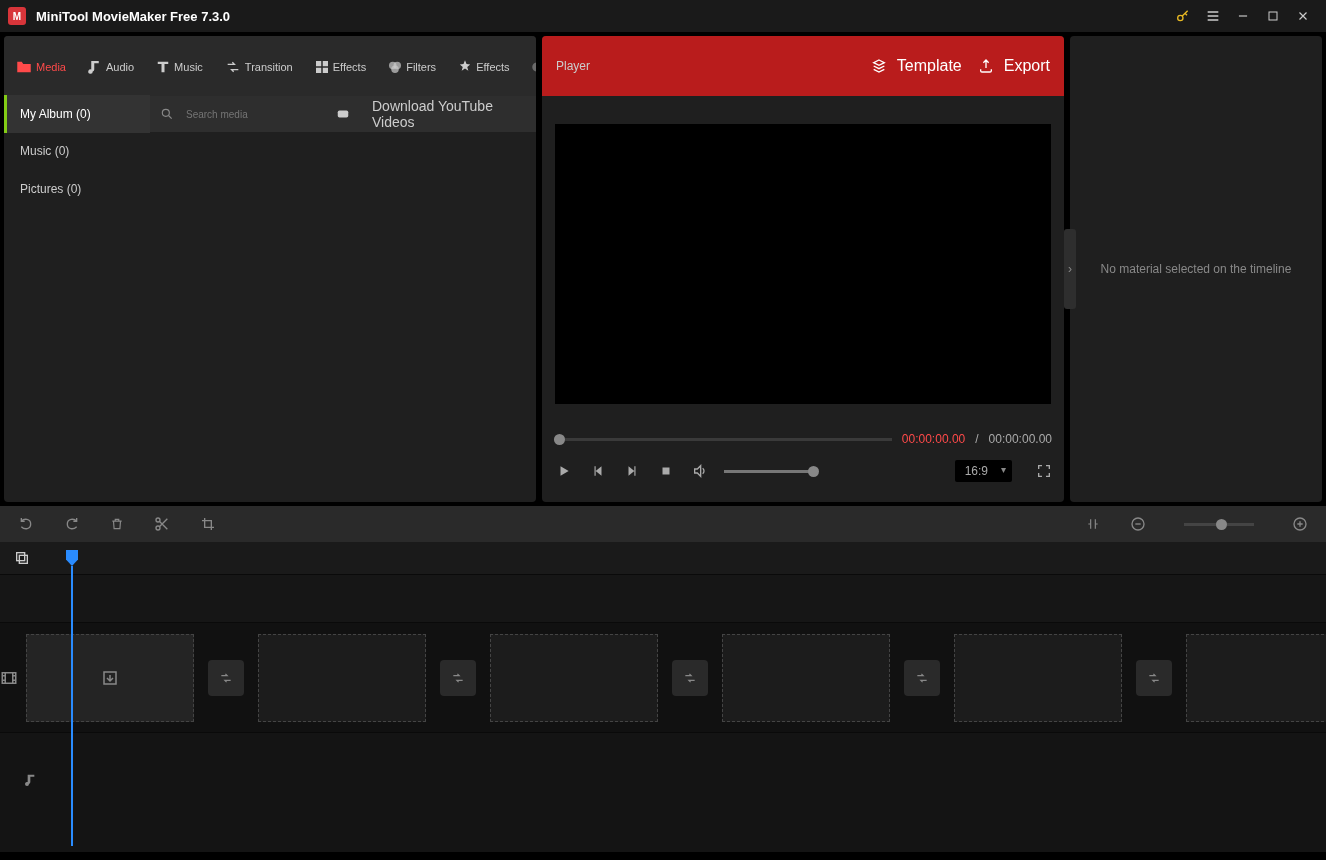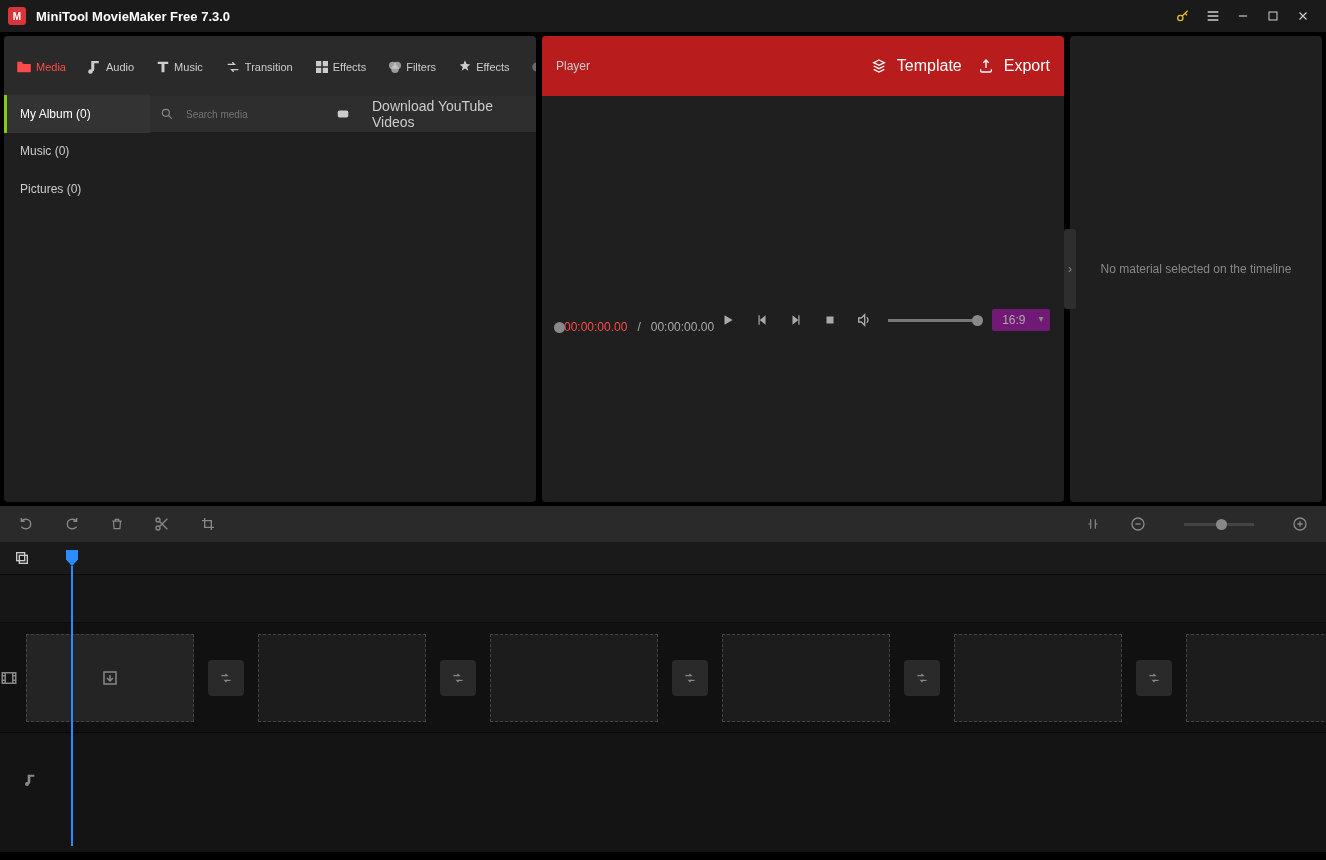--- a/index.html
+++ b/index.html
@@ -24,34 +24,34 @@
 .search-input { background:transparent; border:none; color:#888; font-size:10px; padding:4px 6px; outline:none; flex:1; }
 .dl-yt { color:#ccc; font-size:14px; padding:0 12px; display:flex; align-items:center; gap:22px; cursor:pointer; }
 .media-body { display:flex; flex:1; }
 .media-content { flex:1; background:#1f1f1f; display:flex; align-items:center; justify-content:center; flex-direction:column; }
 .import-box { width:120px; height:90px; border:1px dashed #666; display:flex; align-items:center; justify-content:center; cursor:pointer; background:#2a2a2a; }
 .import-label { margin-top:20px; color:#ccc; font-size:12px; }
 .player-pane { width:522px; background:#1f1f1f; border-radius:4px; margin:4px 0 4px 0; display:flex; flex-direction:column; overflow:hidden; }
 .player-header { height:60px; background:#b91c1c; display:flex; align-items:center; padding:0 14px; }
 .player-header .ptitle { flex:1; color:#ccc; font-size:12px; }
 .hdr-btn { display:flex; align-items:center; gap:10px; color:#fff; font-size:16px; margin-left:16px; cursor:pointer; }
-.player-body { flex:1; padding:28px 10px 0; display:flex; align-items:center; }
+.player-body { flex:1; padding:28px 10px 0; display:flex; flex-direction:column; align-items:center; }
 .video-canvas { width:496px; height:280px; background:#000; }
 .progress-row { width:100%; display:flex; align-items:center; gap:10px; margin-top:28px; padding:0 2px;}
 .prog-track { flex:1; height:3px; background:#3a3a3a; position:relative; }
 .prog-thumb { position:absolute; left:0; top:-4px; width:11px; height:11px; border-radius:50%; background:#888; }
 .time-cur { color:#ff4a4a; font-size:12px; }
 .time-sep { color:#aaa; }
 .time-tot { color:#aaa; font-size:12px; }
 .controls-row { width:100%; display:flex; align-items:center; gap:14px; margin-top:14px; padding:0 2px; }
 .ctrl { color:#aaa; cursor:pointer; width:20px; display:flex; justify-content:center; }
 .vol-track { width:90px; height:3px; background:#3a3a3a; position:relative; }
 .vol-fill { position:absolute; left:0; top:0; height:3px; width:90px; background:#777; }
 .vol-thumb { position:absolute; right:-5px; top:-4px; width:11px; height:11px; border-radius:50%; background:#888; }
-.ratio-select { margin-left:auto; background:#701a75; color:#aaa; padding:4px 24px 4px 10px; font-size:12px; position:relative; cursor:pointer; border-radius:2px; }
+.ratio-select { margin-left:auto; background:#000000; color:#aaa; padding:4px 24px 4px 10px; font-size:12px; position:relative; cursor:pointer; border-radius:2px; }
 .ratio-select::after { content:"▾"; position:absolute; right:6px; top:4px; color:#888; font-size:10px; }
 .fullscr { color:#aaa; margin-left:10px; cursor:pointer; }
 .right-pane { flex:1; background:#1f1f1f; border-radius:4px; margin:4px 4px 4px 0; display:flex; align-items:center; justify-content:center; position:relative; }
 .right-pane .handle { position:absolute; left:-6px; top:50%; transform:translateY(-50%); width:12px; height:80px; background:#2e2e2e; border-radius:3px; display:flex; align-items:center; justify-content:center; color:#888; cursor:pointer; }
 .right-msg { color:#888; font-size:12px; }
 .toolbar2 { height:36px; background:#2a2a2a; display:flex; align-items:center; padding:0 18px; gap:30px; }
 .tb2 { color:#888; cursor:pointer; }
 .toolbar2 .spacer { flex:1; }
 .zoom-track { width:70px; height:3px; background:#444; position:relative; margin:0 8px; }
 .zoom-thumb { position:absolute; left:32px; top:-4px; width:11px; height:11px; border-radius:50%; background:#888; }

